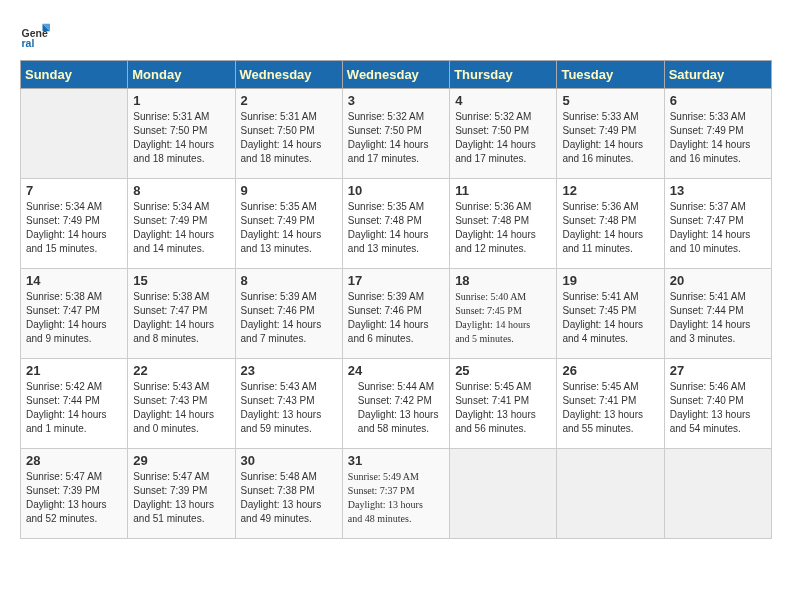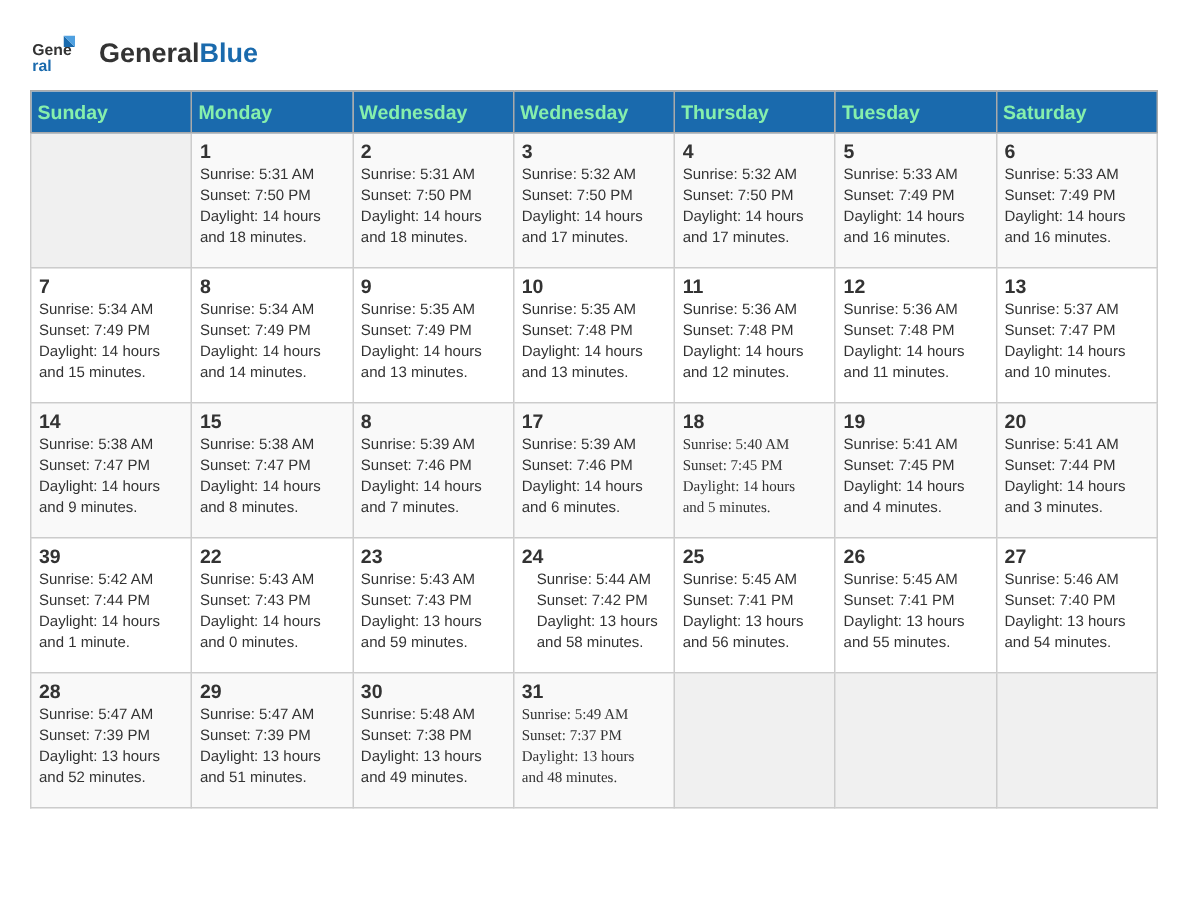--- a/index.html
+++ b/index.html
@@ -12,21 +12,21 @@
     }
     .header {
       display: flex;
       justify-content: space-between;
       align-items: flex-start;
       margin-bottom: 10px;
     }
     .logo {
       display: flex;
       align-items: center;
-      gap: 16px;
+      gap: 4px;
     }
     .logo-icon {
       width: 30px;
       height: 30px;
     }
     .title-block {
       text-align: right;
     }
     .month-title {
       font-size: 42px;
@@ -38,21 +38,21 @@
       font-size: 18px;
       color: #555;
       margin-top: 2px;
     }
     table {
       width: 100%;
       border-collapse: collapse;
     }
     thead th {
       background-color: #1a6aad;
-      color: #86efac;
+      color: #fef9c3;
       font-size: 13px;
       font-weight: bold;
       padding: 6px 4px;
       text-align: left;
       border: 1px solid #aaa;
     }
     tbody td {
       border: 1px solid #ccc;
       vertical-align: top;
       padding: 4px 5px;
@@ -87,23 +87,20 @@
 <body>
 
 <div class="header">
   <div class="logo">
     <svg class="logo-icon" viewBox="0 0 40 40" xmlns="http://www.w3.org/2000/svg">
       <text x="2" y="22" font-size="14" font-weight="bold" fill="#333">Gene</text>
       <text x="2" y="36" font-size="14" font-weight="bold" fill="#1a6aad">ral</text>
       <polygon points="30,5 40,15 30,15" fill="#1a6aad"></polygon>
       <polygon points="30,5 40,5 40,15" fill="#4fa0e0"></polygon>
     </svg>
-    <div>
-      <span style="font-size:18px;font-weight:bold;color:#333;">General</span><span style="font-size:18px;font-weight:bold;color:#1a6aad;">Blue</span>
-    </div>
   </div>
   <div class="title-block">
     <div class="month-title"></div>
     <div class="location-title"></div>
   </div>
 </div>
 
 <table>
   <thead>
     <tr id="header-row">
@@ -259,21 +256,21 @@
         <td>
           <span class="day-number">20</span>
           <div class="cell-info" style="white-space: pre-line;">Sunrise: 5:41 AM
 Sunset: 7:44 PM
 Daylight: 14 hours
 and 3 minutes.</div>
         </td>
       </tr>
       <tr>
         <td>
-          <span class="day-number">39</span>
+          <span class="day-number">21</span>
           <div class="cell-info" style="white-space: pre-line;">Sunrise: 5:42 AM
 Sunset: 7:44 PM
 Daylight: 14 hours
 and 1 minute.</div>
         </td>
         <td>
           <span class="day-number">22</span>
           <div class="cell-info" style="white-space: pre-line;">Sunrise: 5:43 AM
 Sunset: 7:43 PM
 Daylight: 14 hours

